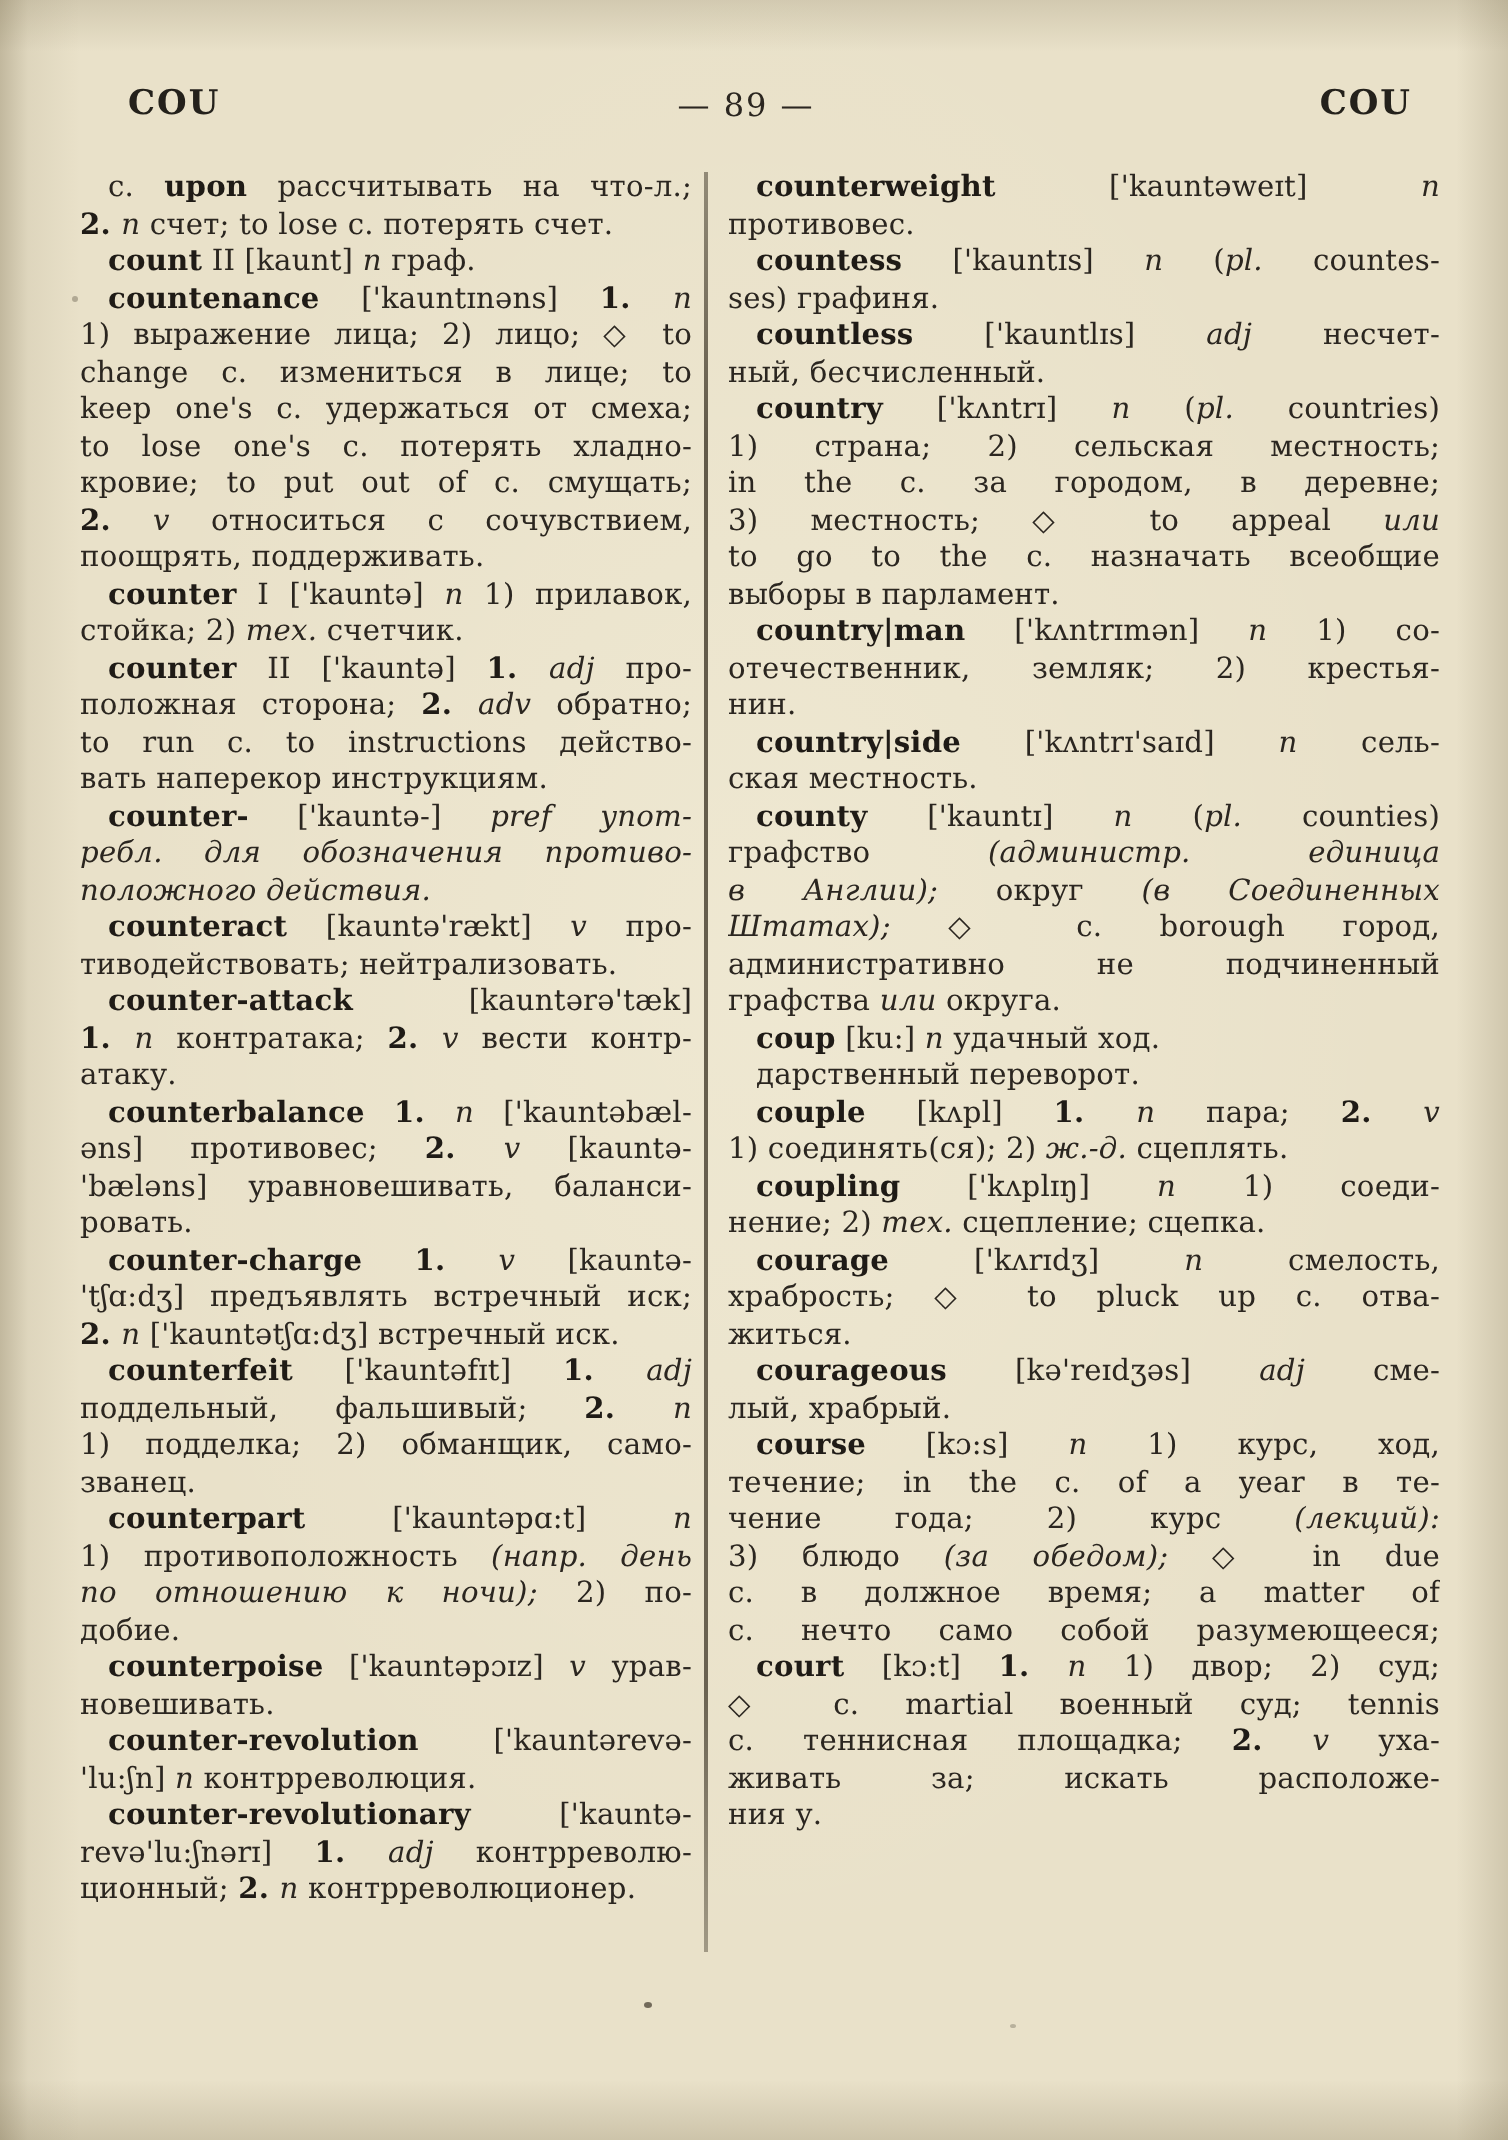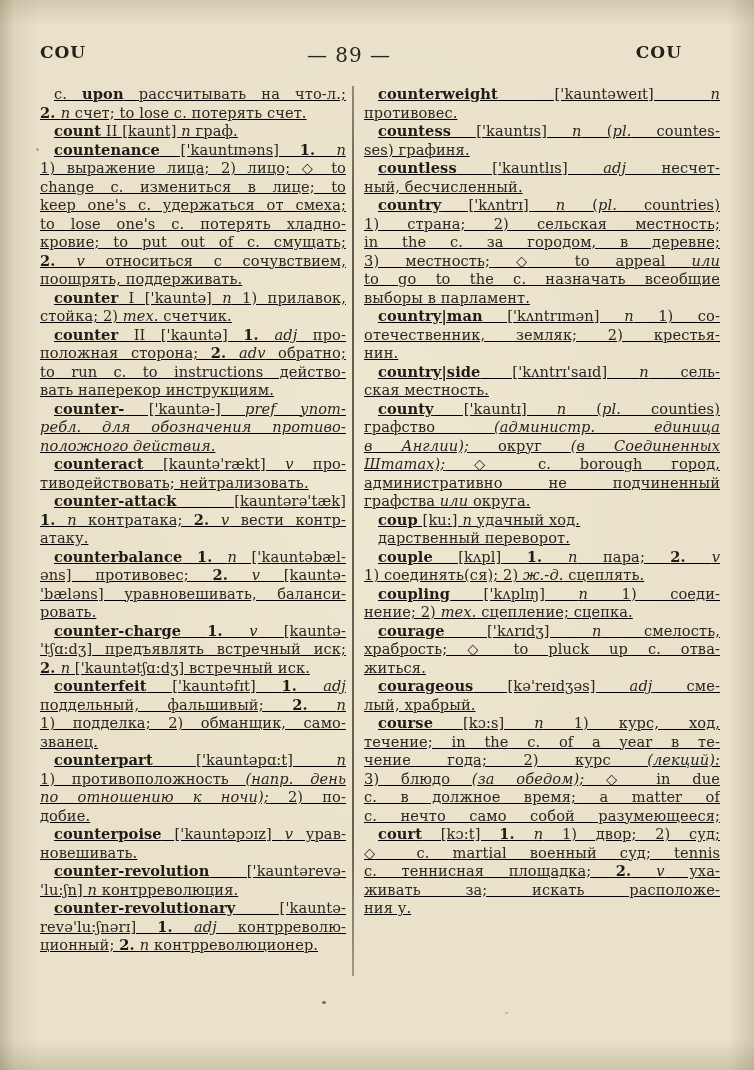--- a/index.html
+++ b/index.html
@@ -12,41 +12,41 @@
     position:absolute;inset:0;
     background:
       radial-gradient(ellipse at 50% 45%, rgba(255,252,235,0.25) 0%, rgba(0,0,0,0) 60%),
       linear-gradient(90deg, rgba(92,78,46,0.28) 0px, rgba(92,78,46,0.08) 14px, rgba(0,0,0,0) 40px),
       linear-gradient(270deg, rgba(92,78,46,0.18) 0px, rgba(0,0,0,0) 26px),
       linear-gradient(0deg, rgba(92,78,46,0.20) 0px, rgba(0,0,0,0) 30px),
       linear-gradient(180deg, rgba(92,78,46,0.16) 0px, rgba(0,0,0,0) 26px),
       #e9e1c9;
   }
   .header{
-    position:absolute;top:42px;left:28px;width:682px;height:22px;
+    position:absolute;top:42px;left:52px;width:682px;height:22px;
     color:#24211b;
   }
   .head-left,.head-right{
     position:absolute;top:0;font-weight:700;font-size:17px;letter-spacing:1px;
     font-family:"DejaVu Serif","Liberation Serif",serif;
   }
   .head-left{left:12px;}
   .head-right{right:28px;}
   .head-center{
     position:absolute;top:1px;left:0;right:40px;text-align:center;
-    font-size:20px;color:#2b2620;letter-spacing:1px;
+    font-size:16px;color:#2b2620;letter-spacing:1px;
   }
   .textblock{position:absolute;top:85px;}
   .col-left{left:40px;width:306px;}
   .col-right{left:364px;width:356px;}
   .divider{
     position:absolute;left:352px;top:86px;width:1.5px;height:890px;
     background:linear-gradient(180deg, rgba(74,66,50,0.55), rgba(74,66,50,0.85) 15%, rgba(74,66,50,0.8) 85%, rgba(74,66,50,0.45));
   }
-  .entry{margin:0;padding:0;text-decoration:underline;}
+  .entry{margin:0;padding:0;}
   .tline{
     height:18.5px;line-height:18.5px;
     font-size:14.6px;color:#2b2620;
     text-align:justify;text-align-last:justify;
     overflow:hidden;white-space:normal;
     letter-spacing:0.1px;
   }
   .tline.last{text-align-last:left;}
   .entry.indent .tline:first-child{text-indent:14px;}
   .bold{font-weight:700;color:#1f1b16;}

